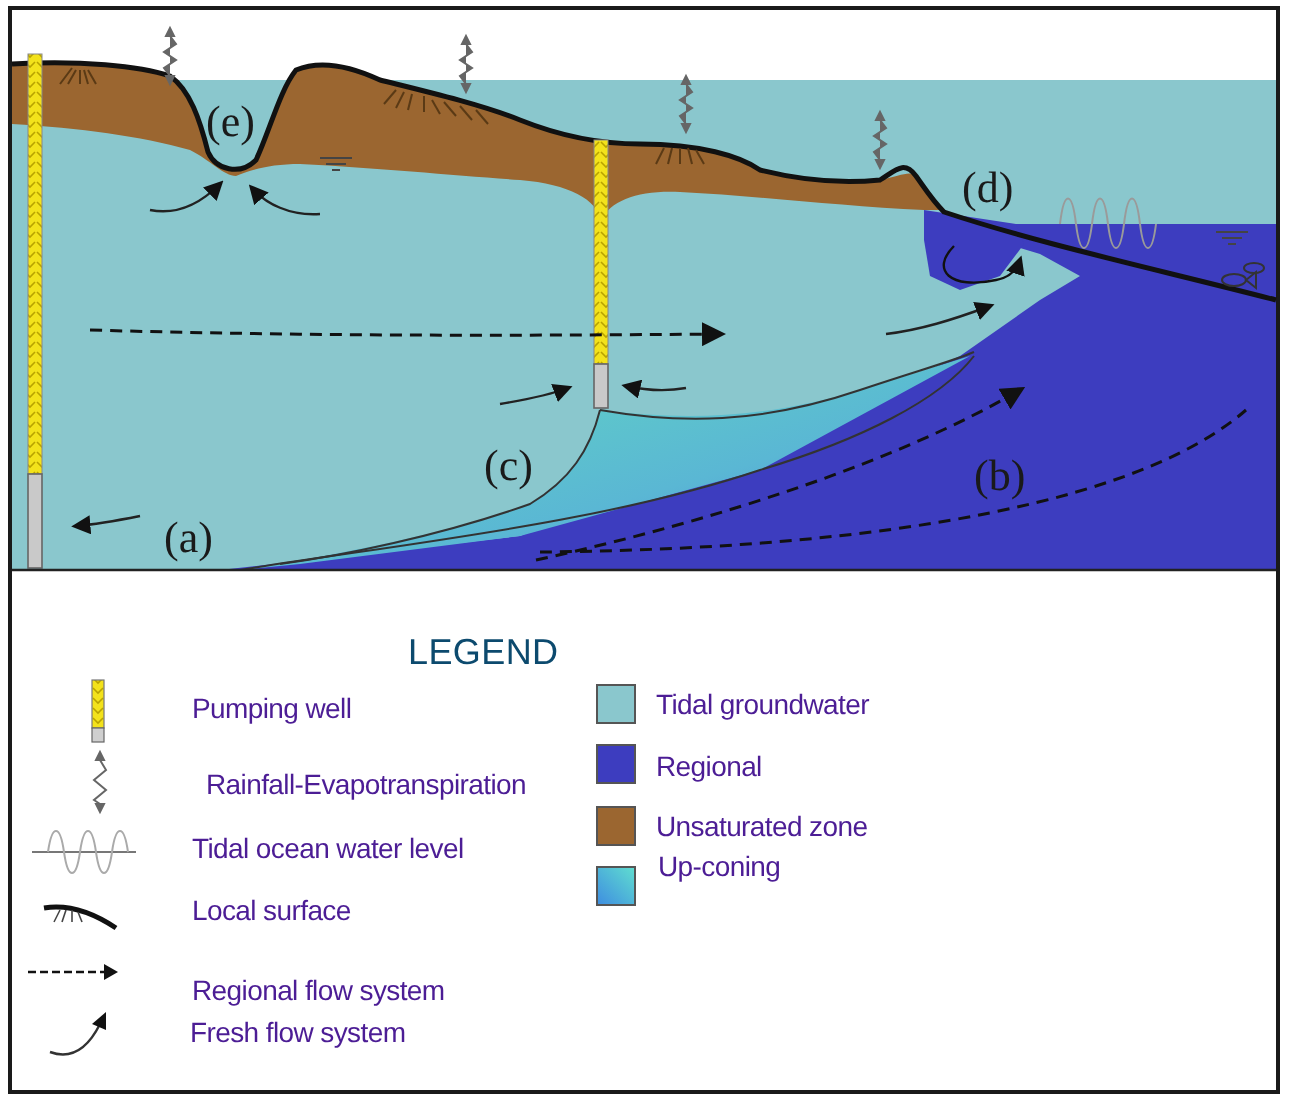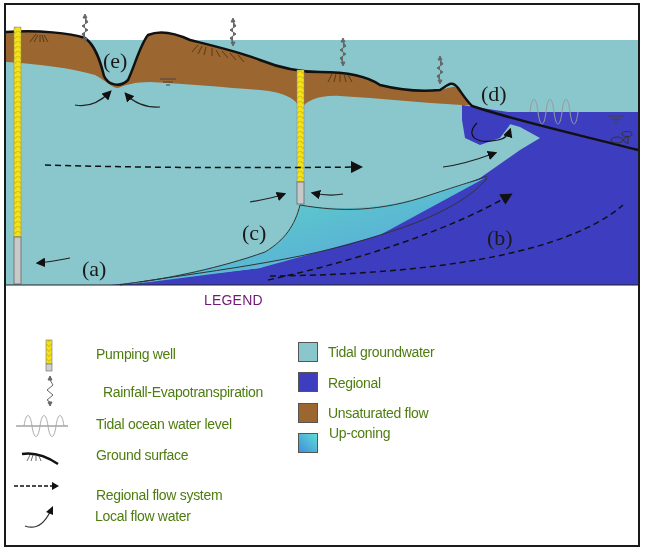--- a/index.html
+++ b/index.html
@@ -1,22 +1,22 @@
 <!DOCTYPE html>
 <html><head>
   <meta charset="utf-8">
   <style>
     html, body { margin: 0; padding: 0; background: #ffffff; }
     body { width: 645px; height: 551px; position: relative; overflow: hidden; font-family: "Liberation Sans", sans-serif; }
     #frame { position: absolute; left: 4px; top: 3px; width: 636px; height: 544px; border: 2px solid #1a1a1a; box-sizing: border-box; background: #fff; }
     #diagram { position: absolute; left: 0; top: 0; }
     .lbl { font-family: "Liberation Serif", serif; font-size: 22px; fill: #1a1a1a; }
-    .legend-title { position: absolute; left: 204px; top: 292px; font-size: 14px; color: #701a75; letter-spacing: 0.2px; }
+    .legend-title { position: absolute; left: 204px; top: 316px; font-size: 18px; color: #0c4a6e; letter-spacing: 0.2px; }
     .leg-row { position: absolute; height: 26px; display: flex; align-items: center; }
-    .leg-text { font-size: 14px; color: #4d7c0f; white-space: nowrap; letter-spacing: -0.3px; }
+    .leg-text { font-size: 14px; color: #4c1d95; white-space: nowrap; letter-spacing: -0.3px; }
     .leg-icon { position: absolute; }
     .swatch { position: absolute; width: 20px; height: 20px; border: 1px solid #555; box-sizing: border-box; }
   </style>
 </head>
 <body>
 
 <div id="frame"></div>
 
 <svg id="diagram" width="645" height="551" viewBox="0 0 645 551">
   <defs>
@@ -189,38 +189,38 @@
 <div class="leg-row" style="left:96px;top:341px">
   <span class="leg-text">Pumping well</span>
 </div>
 <div class="leg-row" style="left:103px;top:379px">
   <span class="leg-text">Rainfall-Evapotranspiration</span>
 </div>
 <div class="leg-row" style="left:96px;top:411px">
   <span class="leg-text">Tidal ocean water level</span>
 </div>
 <div class="leg-row" style="left:96px;top:442px">
-  <span class="leg-text">Ground surface</span>
+  <span class="leg-text">Local surface</span>
 </div>
 <div class="leg-row" style="left:96px;top:482px">
   <span class="leg-text">Regional flow system</span>
 </div>
 <div class="leg-row" style="left:95px;top:503px">
-  <span class="leg-text">Local flow water</span>
+  <span class="leg-text">Fresh flow system</span>
 </div>
 
 <div class="swatch" style="left:298px;top:342px;background:#8ac7cd"></div>
 <div class="swatch" style="left:298px;top:372px;background:#3d3dbf"></div>
 <div class="swatch" style="left:298px;top:403px;background:#9b6630"></div>
 <div class="swatch" style="left:298px;top:433px;background:linear-gradient(225deg,#5fdcd0,#3f8fe0)"></div>
 
 <div class="leg-row" style="left:328px;top:339px">
   <span class="leg-text">Tidal groundwater</span>
 </div>
 <div class="leg-row" style="left:328px;top:370px">
   <span class="leg-text">Regional</span>
 </div>
 <div class="leg-row" style="left:328px;top:400px">
-  <span class="leg-text">Unsaturated flow</span>
+  <span class="leg-text">Unsaturated zone</span>
 </div>
 <div class="leg-row" style="left:329px;top:420px">
   <span class="leg-text">Up-coning</span>
 </div>
 
 </body></html>

